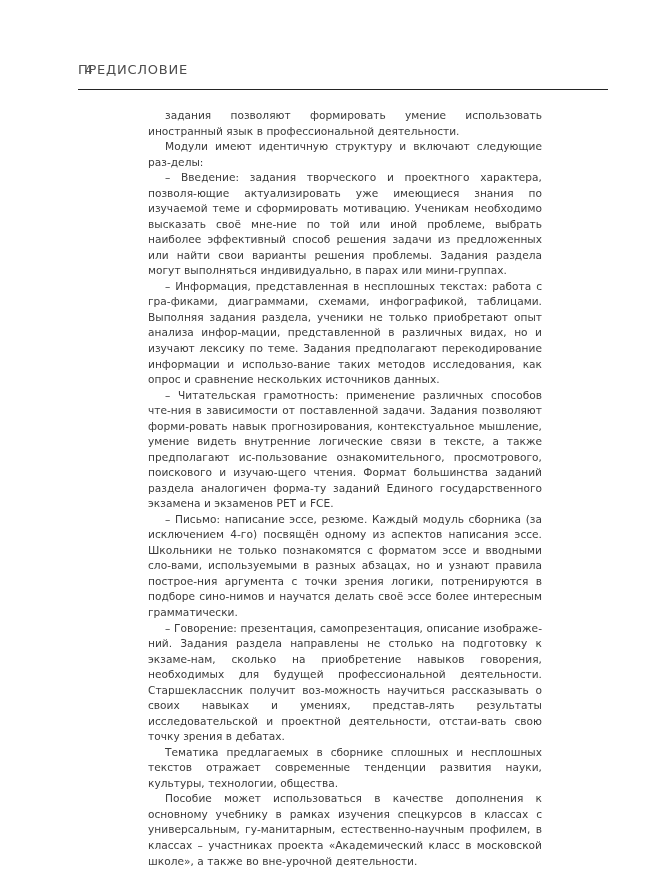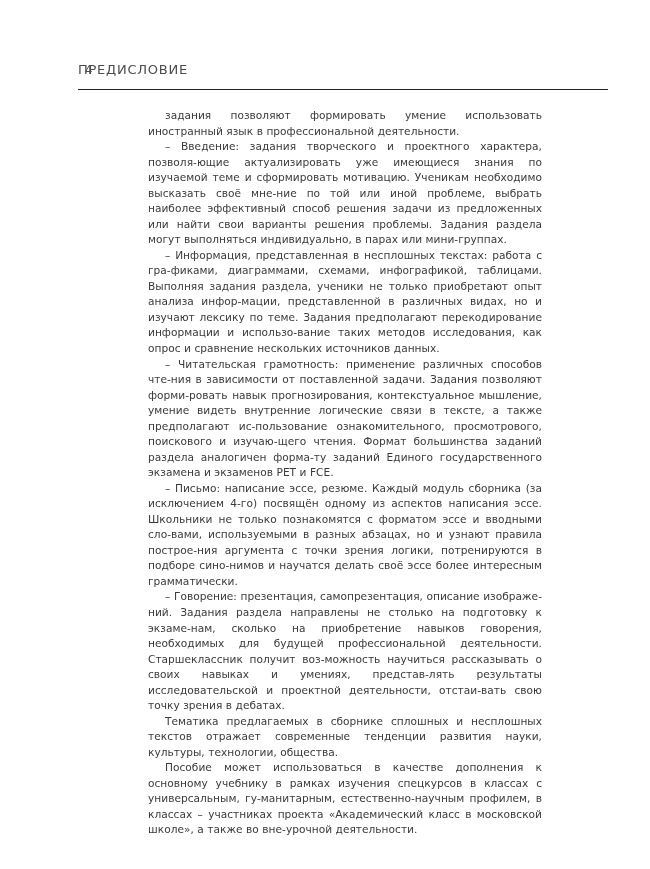--- a/index.html
+++ b/index.html
@@ -93,20 +93,21 @@
 
   <div class="running-head">
     <span class="folio">4</span>
     <span class="head-title">ПРЕДИСЛОВИЕ</span>
   </div>
 
   <div class="head-rule"></div>
 
   <div class="body-col">
     <p class="para">задания позволяют формировать умение использовать иностранный язык в профессиональной деятельности.</p>
+    <p class="para">Модули имеют идентичную структуру и включают следующие раз-делы:</p>
     <p class="para">– Введение: задания творческого и проектного характера, позволя-ющие актуализировать уже имеющиеся знания по изучаемой теме и сформировать мотивацию. Ученикам необходимо высказать своё мне-ние по той или иной проблеме, выбрать наиболее эффективный способ решения задачи из предложенных или найти свои варианты решения проблемы. Задания раздела могут выполняться индивидуально, в парах или мини-группах.</p>
     <p class="para">– Информация, представленная в несплошных текстах: работа с гра-фиками, диаграммами, схемами, инфографикой, таблицами. Выполняя задания раздела, ученики не только приобретают опыт анализа инфор-мации, представленной в различных видах, но и изучают лексику по теме. Задания предполагают перекодирование информации и использо-вание таких методов исследования, как опрос и сравнение нескольких источников данных.</p>
     <p class="para">– Читательская грамотность: применение различных способов чте-ния в зависимости от поставленной задачи. Задания позволяют форми-ровать навык прогнозирования, контекстуальное мышление, умение видеть внутренние логические связи в тексте, а также предполагают ис-пользование ознакомительного, просмотрового, поискового и изучаю-щего чтения. Формат большинства заданий раздела аналогичен форма-ту заданий Единого государственного экзамена и экзаменов PET и FCE.</p>
     <p class="para">– Письмо: написание эссе, резюме. Каждый модуль сборника (за исключением 4-го) посвящён одному из аспектов написания эссе. Школьники не только познакомятся с форматом эссе и вводными сло-вами, используемыми в разных абзацах, но и узнают правила построе-ния аргумента с точки зрения логики, потренируются в подборе сино-нимов и научатся делать своё эссе более интересным грамматически.</p>
     <p class="para">– Говорение: презентация, самопрезентация, описание изображе-ний. Задания раздела направлены не столько на подготовку к экзаме-нам, сколько на приобретение навыков говорения, необходимых для будущей профессиональной деятельности. Старшеклассник получит воз-можность научиться рассказывать о своих навыках и умениях, представ-лять результаты исследовательской и проектной деятельности, отстаи-вать свою точку зрения в дебатах.</p>
     <p class="para">Тематика предлагаемых в сборнике сплошных и несплошных текстов отражает современные тенденции развития науки, культуры, технологии, общества.</p>
     <p class="para">Пособие может использоваться в качестве дополнения к основному учебнику в рамках изучения спецкурсов в классах с универсальным, гу-манитарным, естественно-научным профилем, в классах – участниках проекта «Академический класс в московской школе», а также во вне-урочной деятельности.</p>
   </div>
 
 </div>

